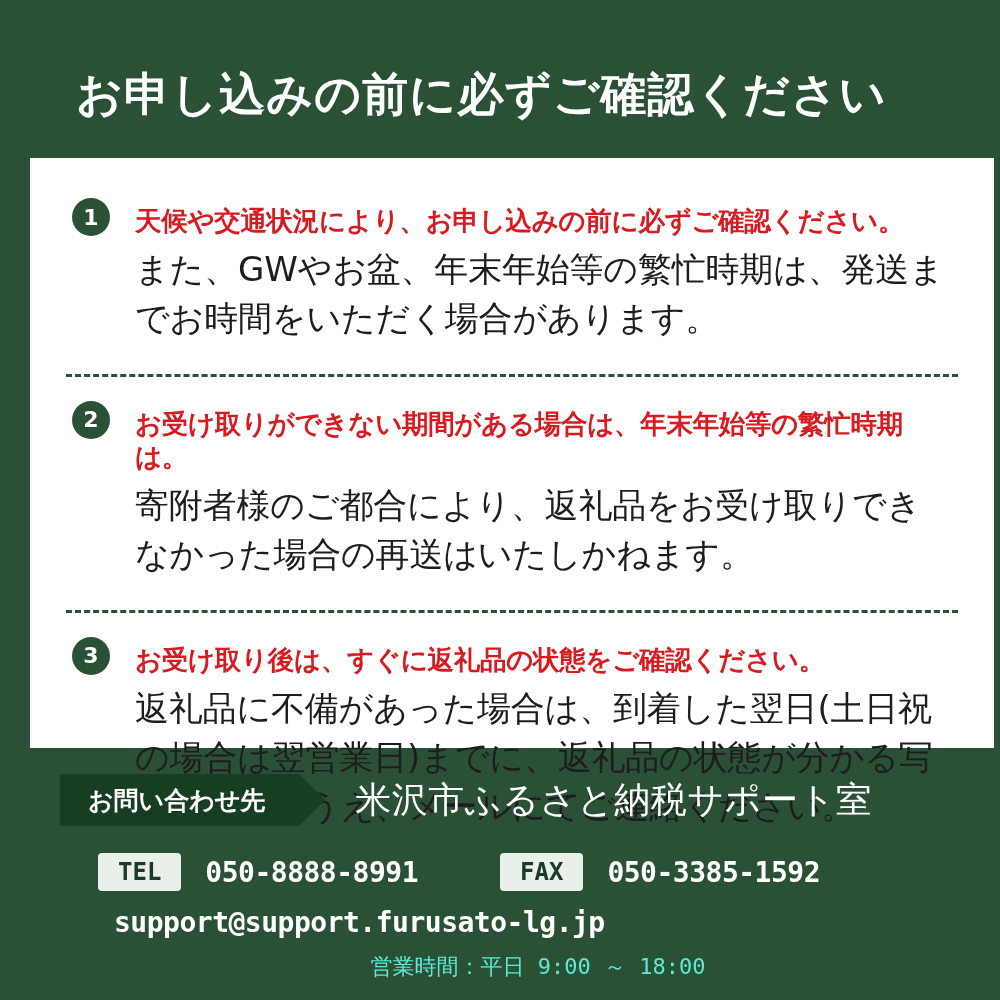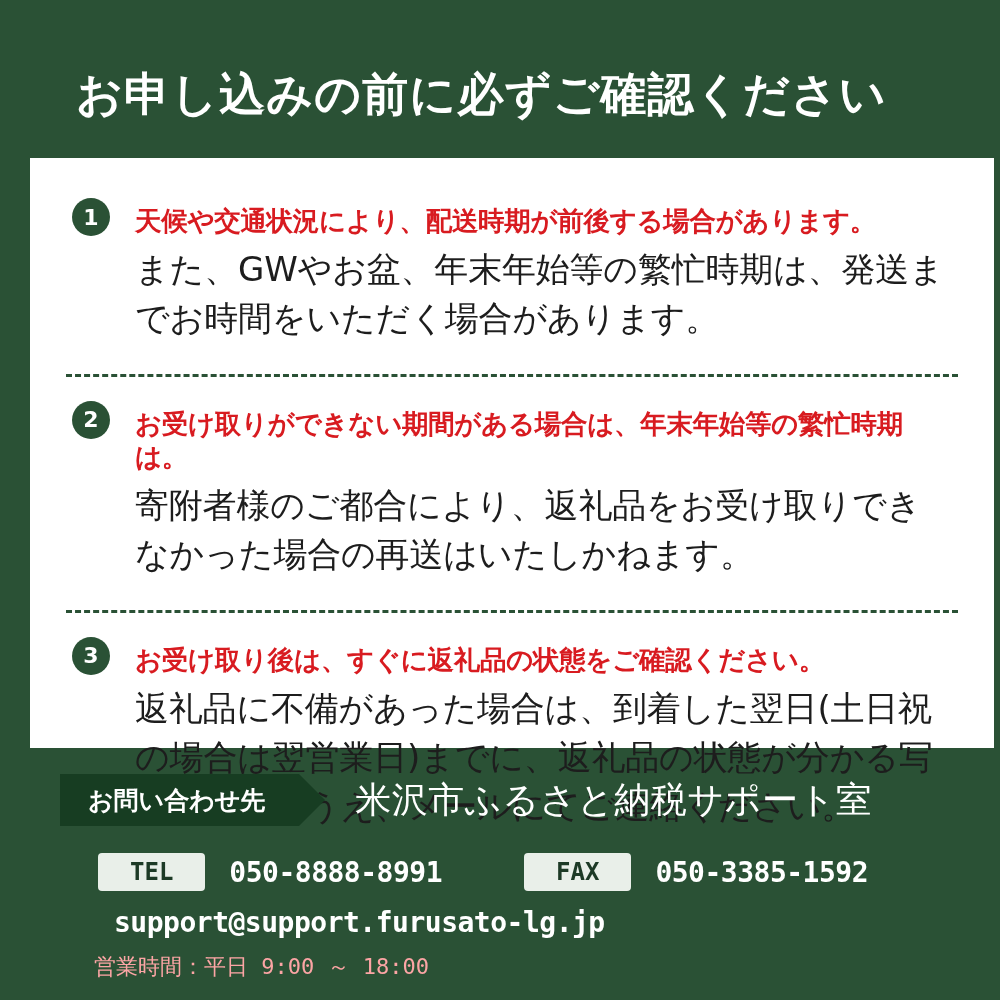--- a/index.html
+++ b/index.html
@@ -123,60 +123,60 @@
     display: flex;
     align-items: center;
     height: 44px;
     margin-bottom: 6px;
   }
   .tag {
     background: #e9efe9;
     color: #1d3a26;
     font-size: 24px;
     font-weight: bold;
-    padding: 3px 32px;
+    padding: 3px 20px;
     border-radius: 4px;
     font-family: "DejaVu Sans Mono", "Liberation Mono", monospace;
     letter-spacing: 0px;
     line-height: 1.35;
     text-align: right;
   }
   .val {
     color: #ffffff;
     font-size: 28px;
     font-weight: bold;
     margin-left: 20px;
     font-family: "DejaVu Sans Mono", "Liberation Mono", monospace;
     letter-spacing: -0.5px;
   }
   .col-fax { margin-left: 74px; display: flex; align-items: center; }
   .hours {
-    color: #fca5a5;
+    color: #5eead4;
     font-size: 22px;
-    text-align: left;
+    text-align: center;
     margin-top: 8px;
     letter-spacing: 0px;
     font-family: "DejaVu Sans Mono", "Liberation Mono", monospace;
   }
 </style>
 </head>
 <body>
 
 <div class="poster">
 
   <div class="header">
     <div class="header-title">お申し込みの前に必ずご確認ください</div>
   </div>
 
   <div class="white-card">
 
     <div class="item">
       <div class="num-badge">1</div>
       <div class="item-body">
-        <div class="item-head">天候や交通状況により、配送時期が前後する場合があります。</div>
+        <div class="item-head">天候や交通状況により、お申し込みの前に必ずご確認ください。</div>
         <div class="item-text">また、GWやお盆、年末年始等の繁忙時期は、発送までお時間をいただく場合があります。</div>
       </div>
     </div>
 
     <hr class="dashed">
 
     <div class="item">
       <div class="num-badge">2</div>
       <div class="item-body">
         <div class="item-head">お受け取りができない期間がある場合は、年末年始等の繁忙時期は。</div>

